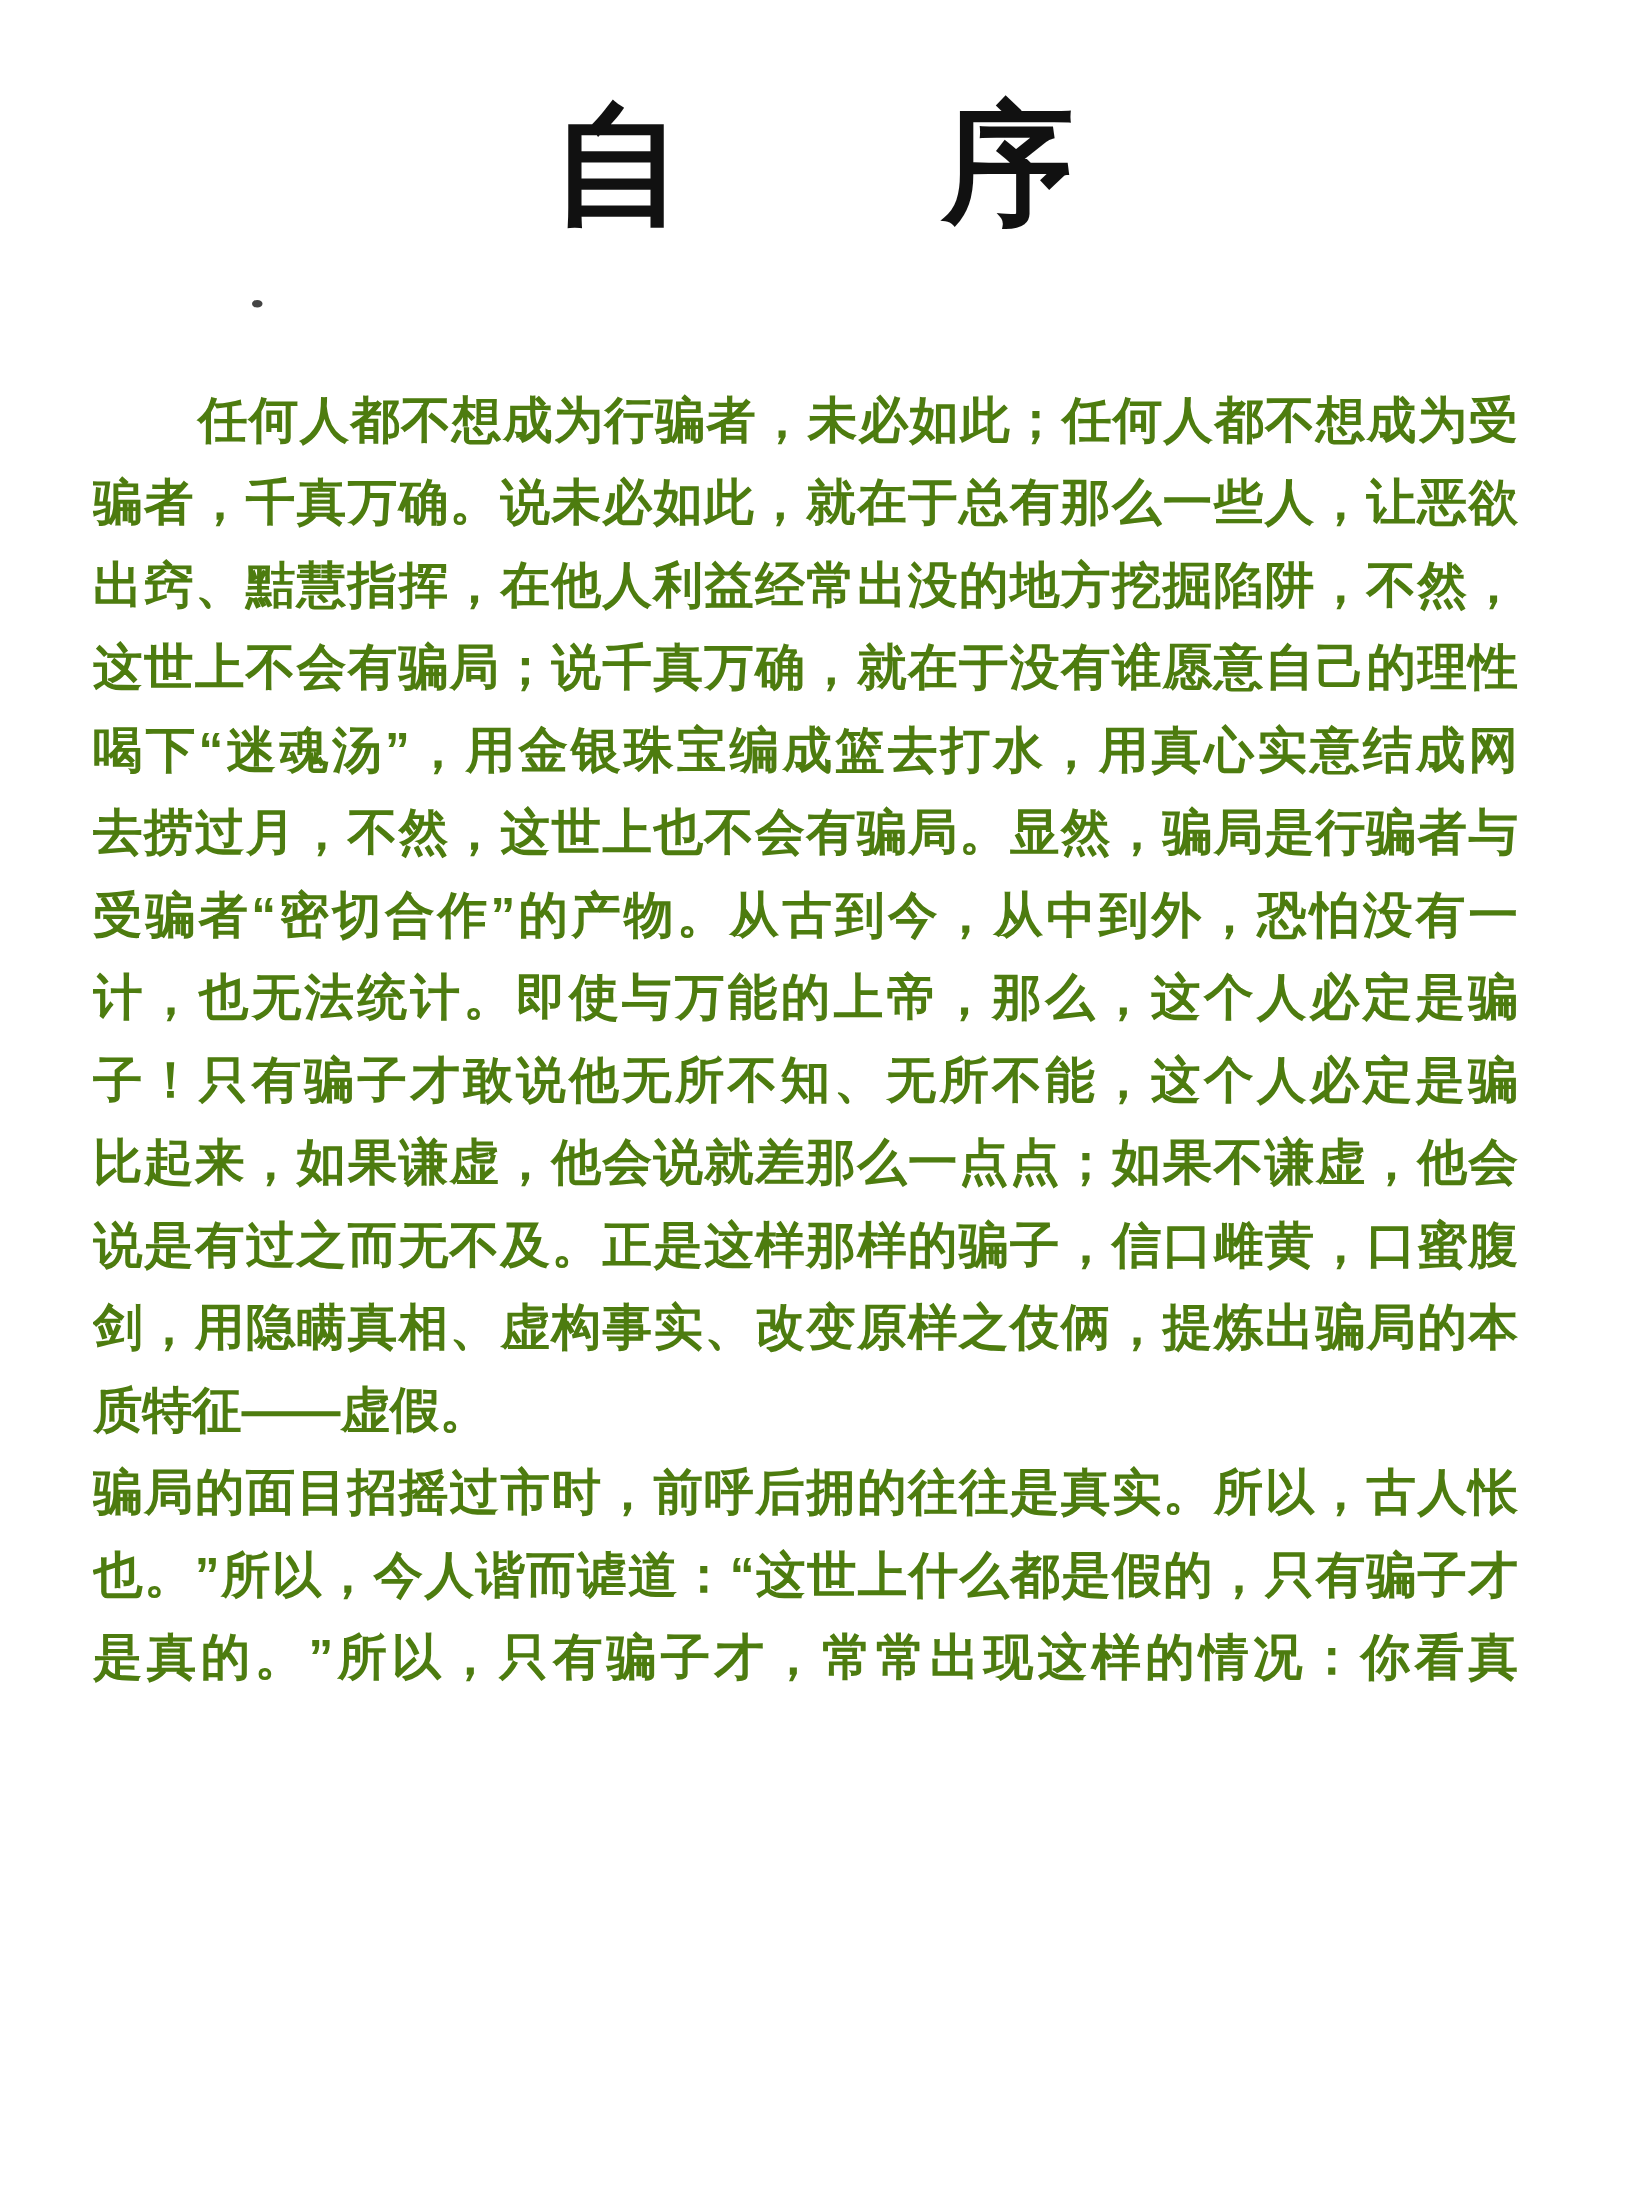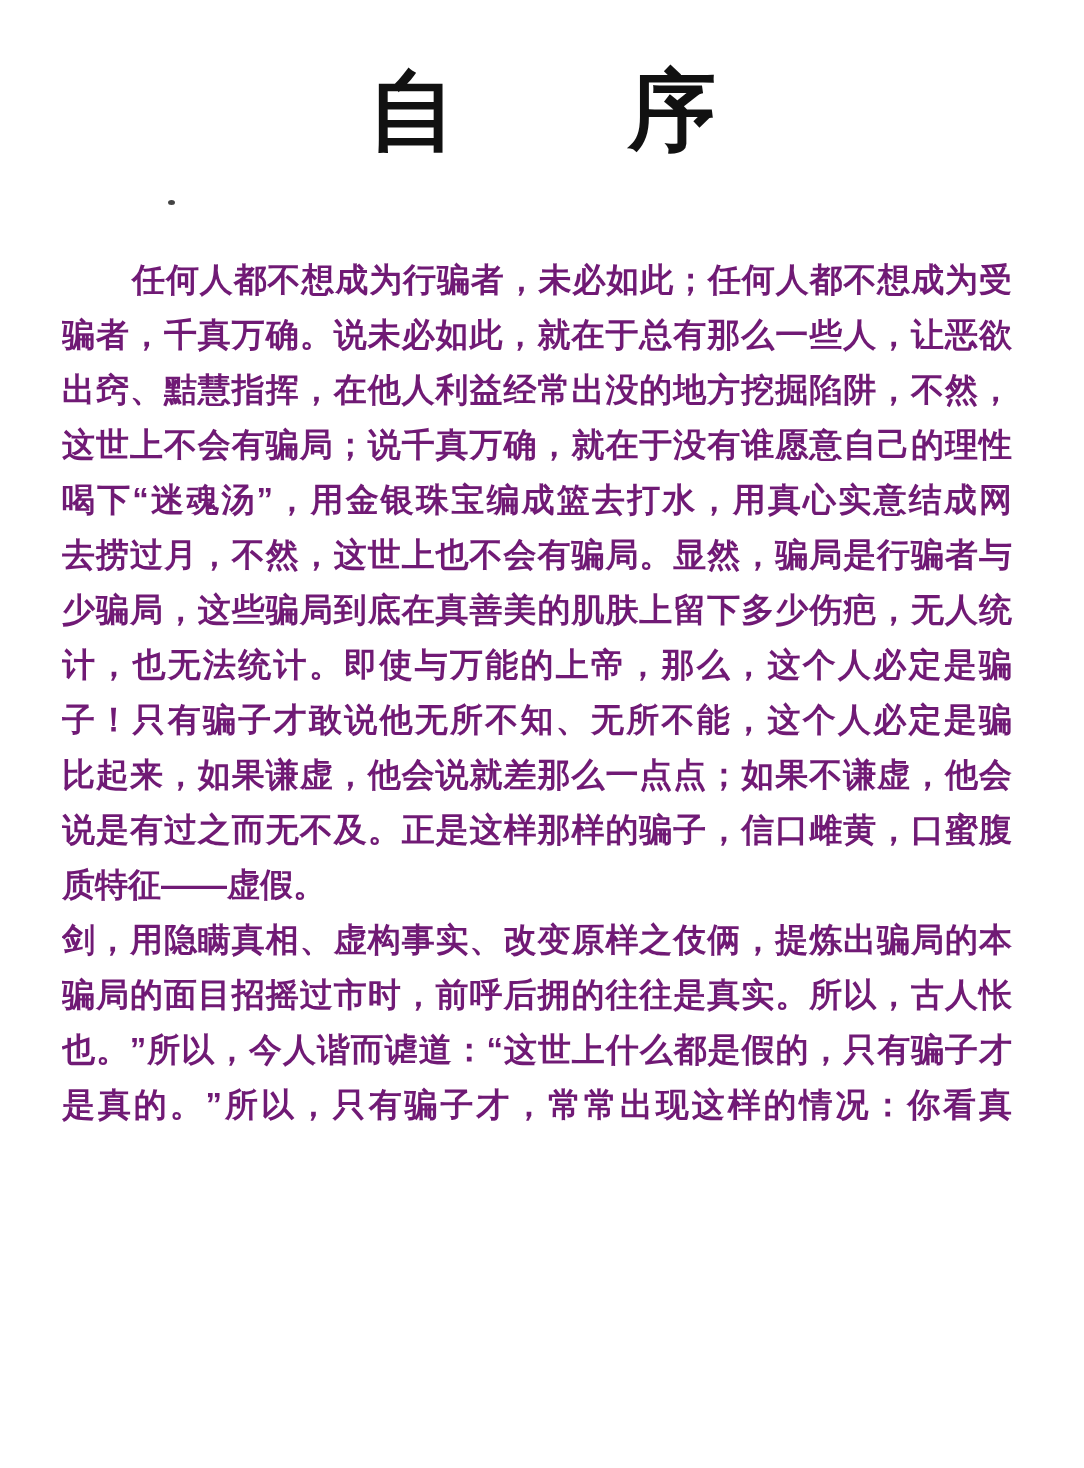--- a/index.html
+++ b/index.html
@@ -45,21 +45,21 @@
   }
   
   .body-text {
     position: absolute;
     left: 62px;
     top: 252px;
     width: 950px;
     font-size: 33px;
     line-height: 55px;
     font-weight: 700;
-    color: #701a75;
+    color: #4d7c0f;
     letter-spacing: 0;
   }
   .line {
     height: 55px;
     overflow: hidden;
     text-align: justify;
     text-align-last: justify;
   }
   .line.indent { text-indent: 70px; }
   .line.short { text-align-last: left; }
@@ -76,25 +76,25 @@
 
   <div class="speck"></div>
 
   <div class="body-text">
     <div class="line indent">任何人都不想成为行骗者，未必如此；任何人都不想成为受</div>
     <div class="line">骗者，千真万确。说未必如此，就在于总有那么一些人，让恶欲</div>
     <div class="line">出窍、黠慧指挥，在他人利益经常出没的地方挖掘陷阱，不然，</div>
     <div class="line">这世上不会有骗局；说千真万确，就在于没有谁愿意自己的理性</div>
     <div class="line">喝下“迷魂汤”，用金银珠宝编成篮去打水，用真心实意结成网</div>
     <div class="line">去捞过月，不然，这世上也不会有骗局。显然，骗局是行骗者与</div>
-    <div class="line">少骗局，这些骗局到底在真善美的肌肤上留下多少伤疤，无人统</div>
+    <div class="line">受骗者“密切合作”的产物。从古到今，从中到外，恐怕没有一</div>
     <div class="line">计，也无法统计。即使与万能的上帝，那么，这个人必定是骗</div>
     <div class="line">子！只有骗子才敢说他无所不知、无所不能，这个人必定是骗</div>
     <div class="line">比起来，如果谦虚，他会说就差那么一点点；如果不谦虚，他会</div>
     <div class="line">说是有过之而无不及。正是这样那样的骗子，信口雌黄，口蜜腹</div>
+    <div class="line">剑，用隐瞒真相、虚构事实、改变原样之伎俩，提炼出骗局的本</div>
     <div class="line short">质特征——虚假。</div>
-    <div class="line">剑，用隐瞒真相、虚构事实、改变原样之伎俩，提炼出骗局的本</div>
     <div class="line">骗局的面目招摇过市时，前呼后拥的往往是真实。所以，古人怅</div>
     <div class="line">也。”所以，今人谐而谑道：“这世上什么都是假的，只有骗子才</div>
     <div class="line">是真的。”所以，只有骗子才，常常出现这样的情况：你看真</div>
   </div>
 
 </div>
 
 </body></html>

